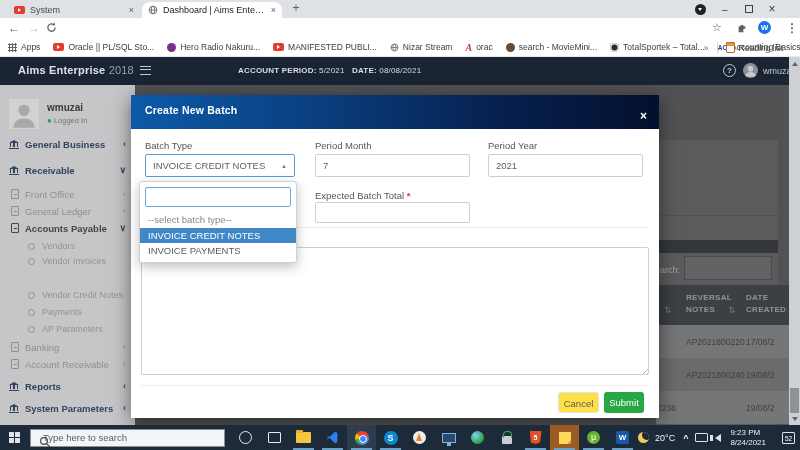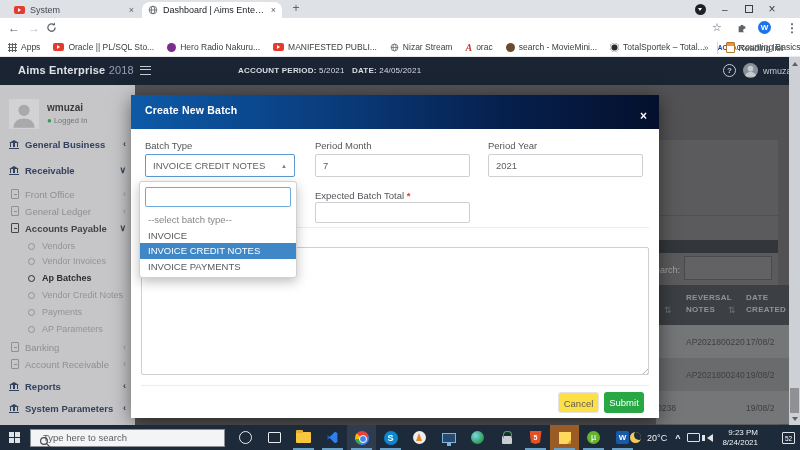--- a/index.html
+++ b/index.html
@@ -152,21 +152,21 @@
   .utor{width:13px;height:13px;border-radius:50%;background:#66b32e;color:#fff;font-size:9px;text-align:center;line-height:12px}
   .wordic{width:13px;height:13px;background:#1859a8;color:#fff;font-size:8px;font-weight:bold;text-align:center;line-height:13px;border-radius:2px}
   .tray{position:absolute;right:0;top:0;height:25px;display:flex;align-items:center;color:#eef1f4}
   .moon{width:11px;height:11px;border-radius:50%;background:#f5c957;position:relative;overflow:hidden}
   .moon::after{content:"";position:absolute;left:4px;top:-2px;width:10px;height:10px;border-radius:50%;background:#1d2a3a}
   .temp{font-size:9px;margin:0 8px 0 6px}
   .caretup{font-size:9px;font-weight:bold;margin-right:7px}
   .kbd{width:13px;height:9px;border:1.2px solid #dfe3e8;border-radius:1px;margin-right:7px}
   .spk{width:0;height:0;border-top:4px solid transparent;border-bottom:4px solid transparent;border-right:6px solid #dfe3e8;position:relative;margin-right:9px}
   .spk::before{content:"";position:absolute;left:-5px;top:-3px;width:3px;height:6px;background:#dfe3e8}
-  .clock{font-size:8px;text-align:right;line-height:1.25;margin-right:24px}
+  .clock{font-size:8px;line-height:1.25;margin-right:16px}
   .action{position:relative;width:13px;height:12px;border:1.2px solid #dfe3e8;border-radius:1px;margin-right:5px;font-size:6.5px;text-align:center;line-height:11px;color:#fff}
 </style>
 </head>
 <body>
 
 <div>
   <div id="tabstrip">
     <div class="tab" style="left:8px;width:132px">
       <span class="ic-yt"></span>
       <span class="ttl">System</span>
@@ -257,21 +257,21 @@
   </div>
 </div>
 
 <div id="appheader">
   <div class="brand"><span>Aims Enterprise</span> <span class="yr">2018</span></div>
   <div class="ham"></div>
   <div class="period">
     <span>ACCOUNT PERIOD:</span>
     <span style="font-weight:normal">5/2021</span>&nbsp;&nbsp;
     <span>DATE:</span>
-    <span style="font-weight:normal">24/05/2021</span>
+    <span style="font-weight:normal">08/08/2021</span>
   </div>
   <div class="helpq">?</div>
   <div class="hdravatar">
     <svg width="15" height="15" viewBox="0 0 24 24">
         <circle cx="12" cy="9" r="4.5" fill="#c6cad0"></circle>
         <path d="M3.5 22c0-5 4-7.5 8.5-7.5s8.5 2.5 8.5 7.5z" fill="#c6cad0"></path>
       </svg>
   </div>
   <div class="hdrname">wmuzai</div>
 </div>
@@ -311,24 +311,20 @@
       <span>Accounts Payable</span>
       <span class="chev">∨</span>
     </div>
   <div class="snav r" style="top:153px">
       <span class="ic-radio"></span>
       <span>Vendors</span>
     </div>
   <div class="snav r" style="top:168px">
       <span class="ic-radio"></span>
       <span>Vendor Invoices</span>
-    </div>
-  <div class="snav r on" style="top:185px">
-      <span class="ic-radio"></span>
-      <span>Ap Batches</span>
     </div>
   <div class="snav r" style="top:202px">
       <span class="ic-radio"></span>
       <span>Vendor Credit Notes</span>
     </div>
   <div class="snav r" style="top:219px">
       <span class="ic-radio"></span>
       <span>Payments</span>
     </div>
   <div class="snav r" style="top:236px">
@@ -415,21 +411,20 @@
   <div class="mhr" style="top:132px"></div>
   <textarea class="mtextarea" style=""></textarea>
   <div class="rsz"></div>
   <div class="mhr" style="top:290px"></div>
   <div class="btn cancel">Cancel</div>
   <div class="btn submit">Submit</div>
 
   <div id="ddpanel">
     <input class="ddsearch" style="">
     <div class="ddopt muted">--select batch type--</div>
-    <div class="ddopt">INVOICE</div>
     <div class="ddopt sel">INVOICE CREDIT NOTES</div>
     <div class="ddopt">INVOICE PAYMENTS</div>
   </div>
 </div>
 
 <div id="taskbar">
   <div class="win">
       <div class="winlogo"></div>
     </div>
   <div class="tsearch">

